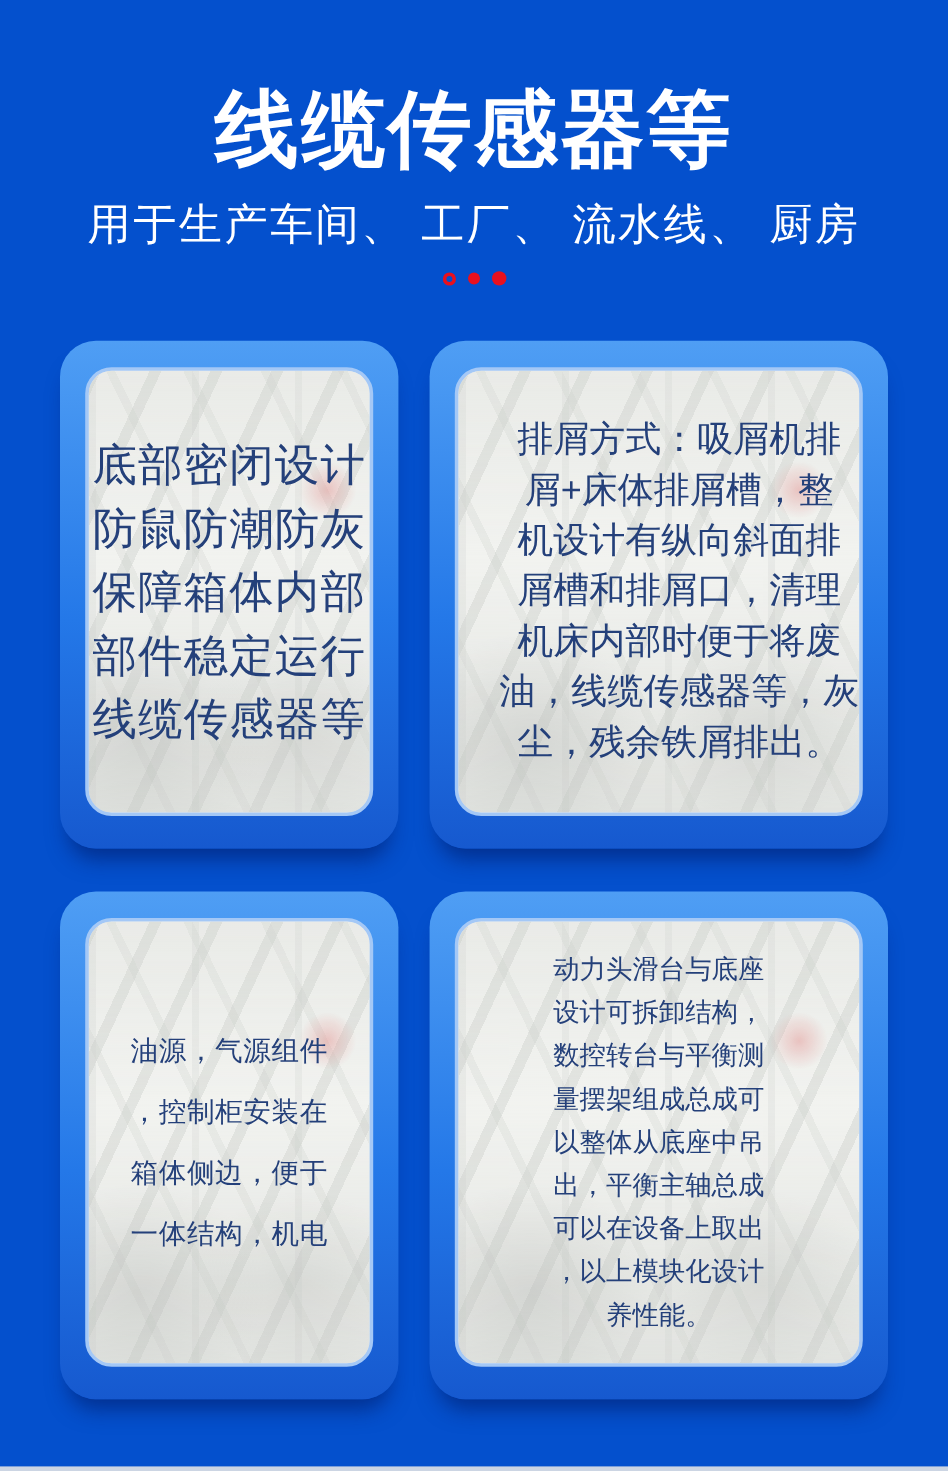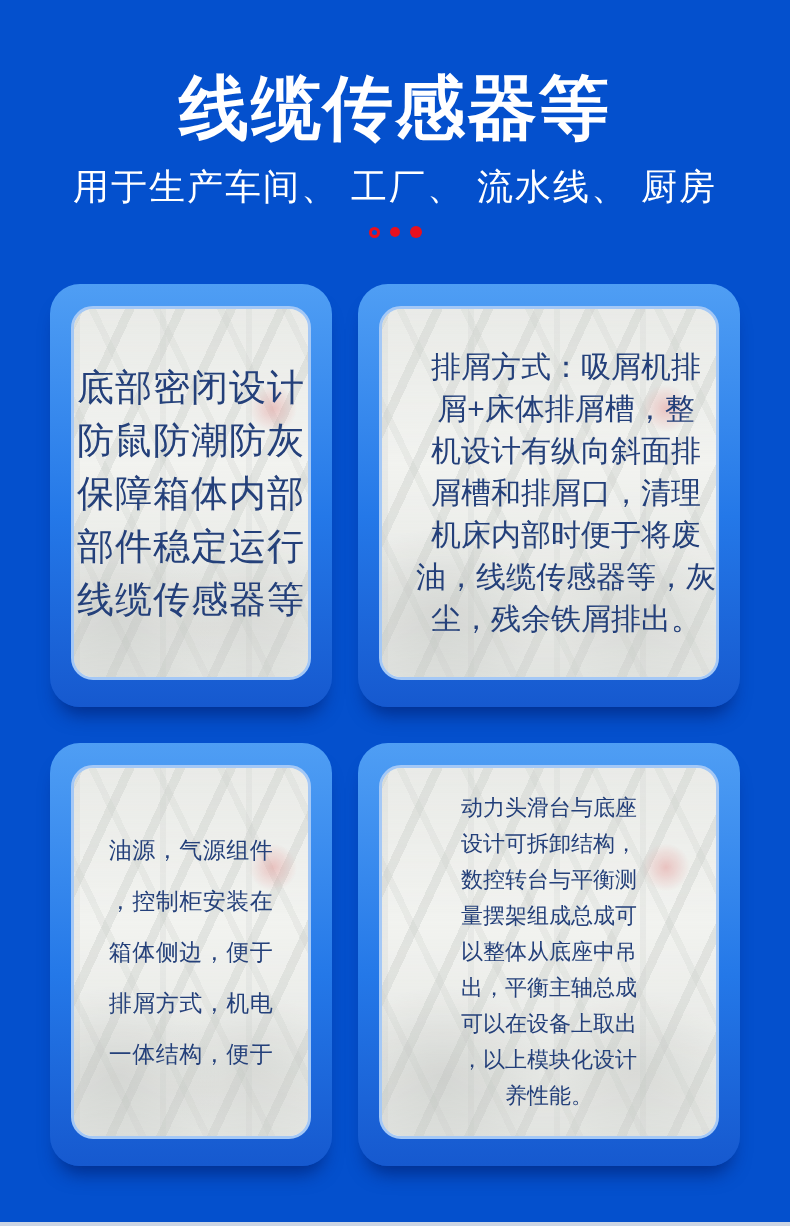--- a/index.html
+++ b/index.html
@@ -133,22 +133,21 @@
       </div>
     </section>
 
     <section class="card">
       <div class="card-inner">
         <div class="photo"></div>
         <div class="card-text">
             <div class="line">油源，气源组件</div>
             <div class="line">，控制柜安装在</div>
             <div class="line">箱体侧边，便于</div>
-            <div class="line">排屑方式，机电</div>
-            <div class="line">一体结构，便于</div>
+            <div class="line">一体结构，机电</div>
           </div>
       </div>
     </section>
 
     <section class="card">
       <div class="card-inner">
         <div class="photo"></div>
         <div class="card-text">
             <div class="line">动力头滑台与底座</div>
             <div class="line">设计可拆卸结构，</div>

